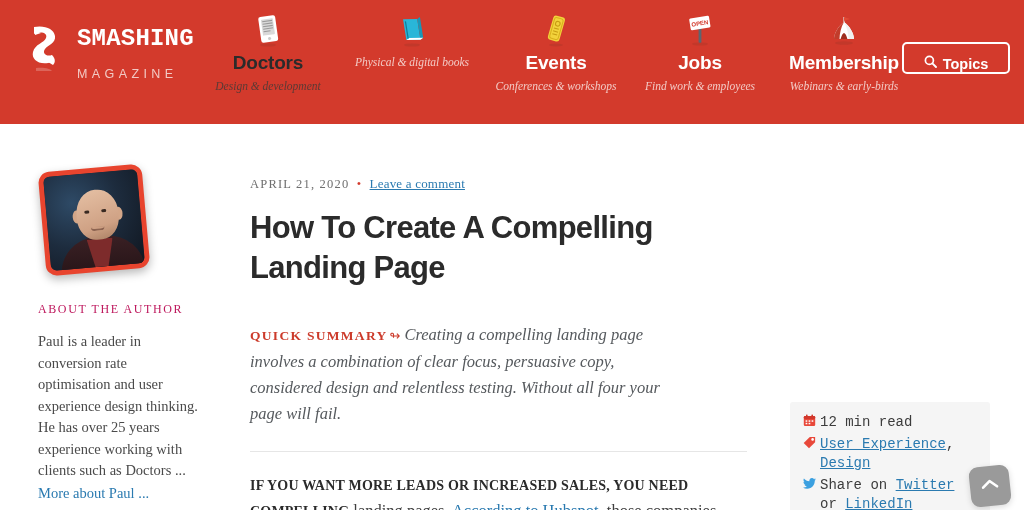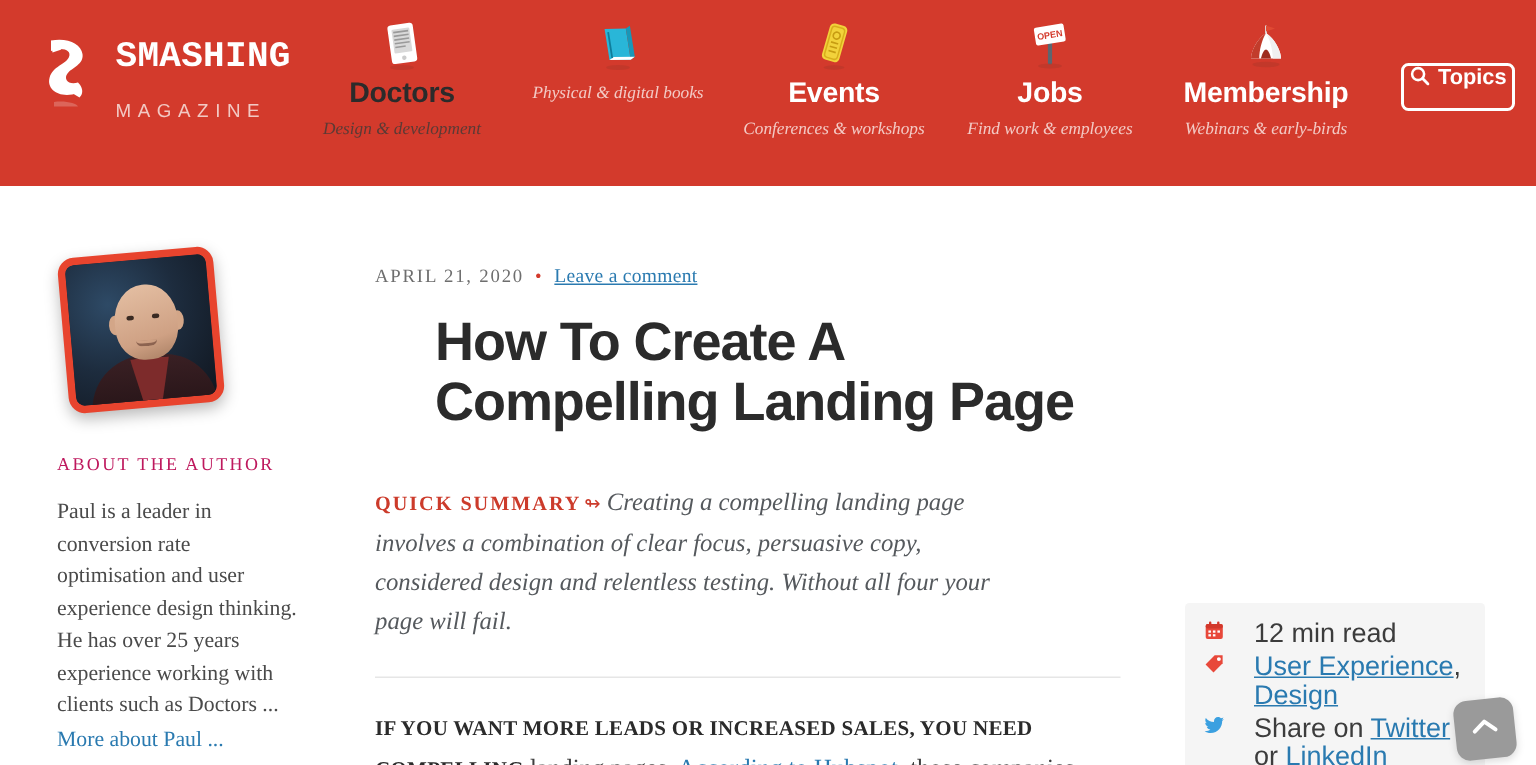--- a/index.html
+++ b/index.html
@@ -77,25 +77,25 @@
     font-family: "Liberation Serif", serif;
     line-height: 16px;
     margin-top: 4px;
   }
   .nav-item.dark .nav-label { color: #2b2b2b; }
   .nav-item.dark .nav-sub { color: #5b3a35; }
 
   .topics-btn {
     position: absolute;
     right: 14px; top: 42px;
-    width: 76px; height: 32px;
+    width: 108px; height: 32px;
     border: 2px solid #ffffff;
     border-radius: 5px;
     display: flex;
-    align-items: flex-start;
+    align-items: flex-end;
     justify-content: center;
     gap: 6px;
     cursor: pointer;
     background: transparent;
   }
   .topics-label {
     color: #fff;
     font-size: 14.5px;
     font-weight: bold;
   }
@@ -218,27 +218,26 @@
   .comment-link {
     color: #2a7ab0;
     text-decoration: underline;
     text-transform: none;
     letter-spacing: 0.2px;
     font-size: 13px;
     cursor: pointer;
   }
   .post-title {
     margin-top: 16px;
-    font-size: 36px;
+    font-size: 31px;
     font-weight: bold;
     color: #2b2b2b;
     letter-spacing: -0.7px;
     line-height: 40px;
     font-family: "Liberation Sans", sans-serif;
-    margin-left: 40px;
   }
   .summary {
     margin-top: 34px;
     width: 432px;
     font-family: "Liberation Serif", serif;
     font-size: 16.5px;
     font-style: italic;
     line-height: 26px;
     color: #55595d;
   }
@@ -283,23 +282,23 @@
     position: absolute;
     left: 790px; top: 278px;
     width: 200px;
     background: #f5f5f5;
     border-radius: 3px;
     padding: 11px 13px 12px 12px;
   }
   .meta-row {
     display: flex;
     align-items: flex-start;
-    gap: 20px;
-    font-family: Liberation Sans, sans-serif;
-    font-size: 18px;
+    gap: 4px;
+    font-family: Liberation Mono, monospace;
+    font-size: 14px;
     line-height: 19px;
     color: #3c3c3c;
     margin-bottom: 3px;
   }
   .meta-row:last-child { margin-bottom: 0; }
   .meta-ico {
     width: 14px; height: 15px;
     flex: 0 0 14px;
     display: flex; align-items: center; justify-content: center;
   }

